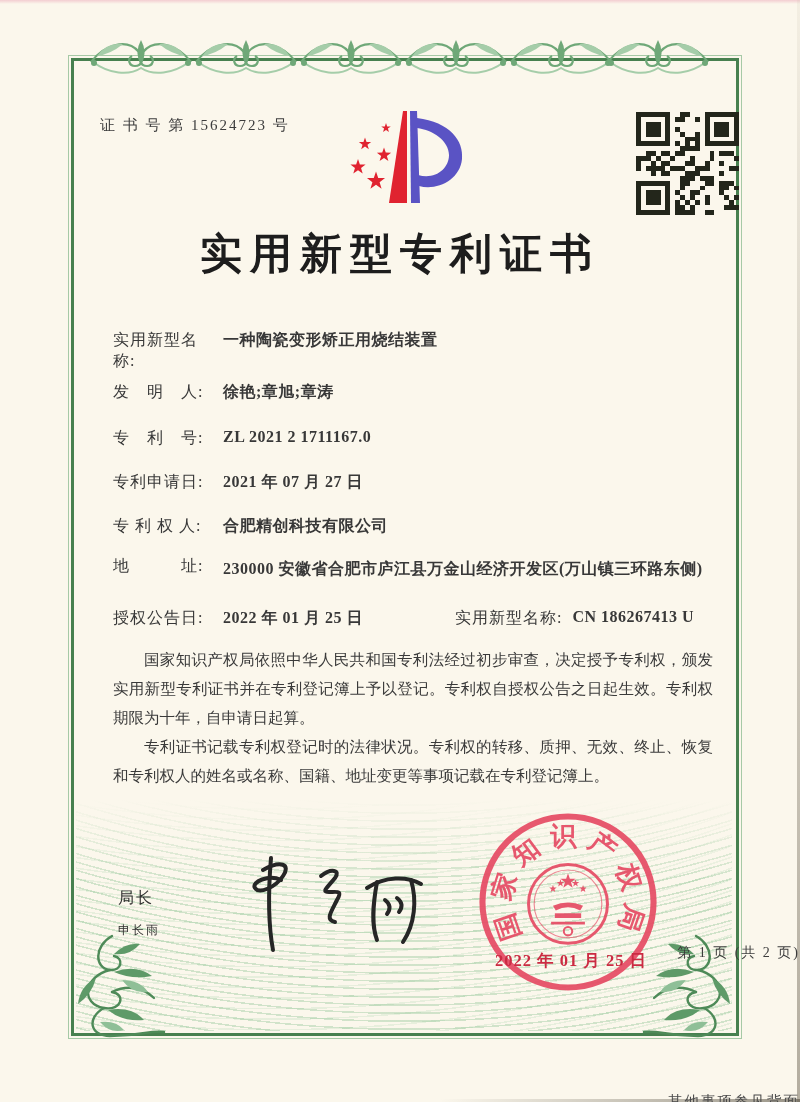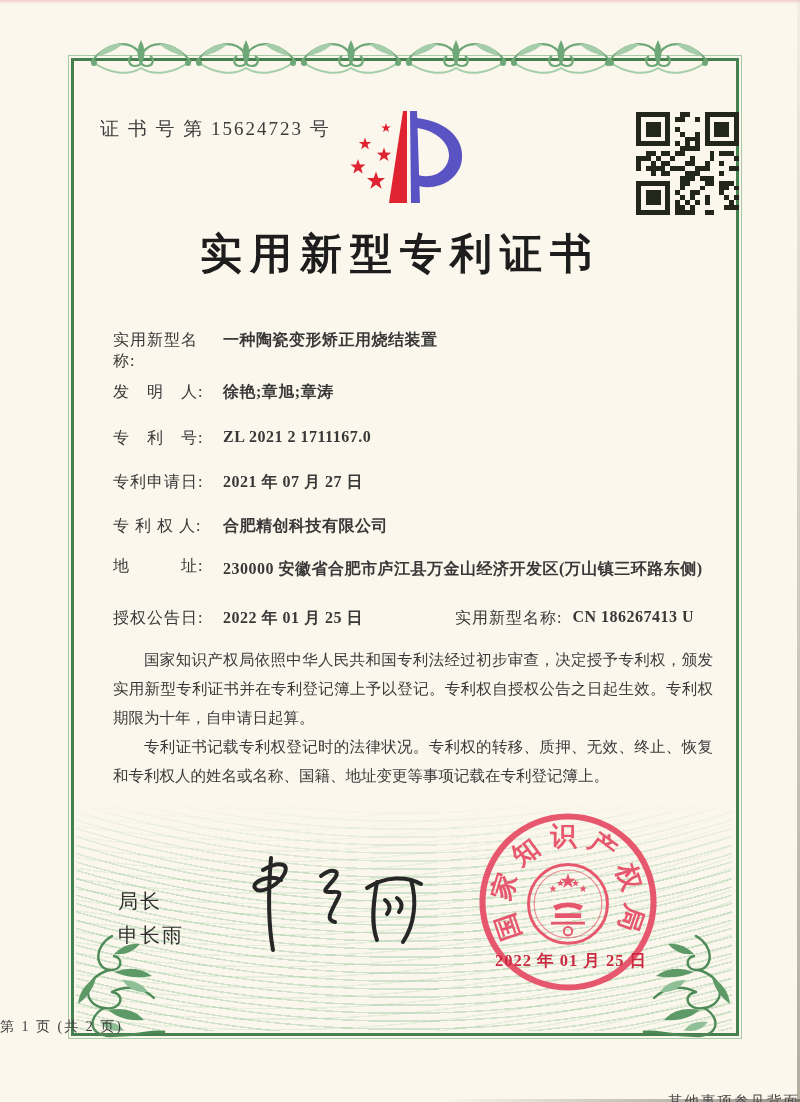--- a/index.html
+++ b/index.html
@@ -26,46 +26,46 @@
       repeating-radial-gradient(circle 1600px at 30% -1250px, rgba(140,200,150,0) 0 9px, rgba(140,200,150,.18) 9px 10.5px);
   }
   .guilloche::after{content:"";position:absolute;left:0;top:0;width:100%;height:80px;
     background:linear-gradient(to bottom,#fbf7ec,rgba(251,247,236,0));}
 
   .ornament{position:absolute;width:118px;height:118px;}
   .ornament.bl{left:48px;top:932px;}
   .ornament.br{left:642px;top:932px;transform:scaleX(-1);}
   .garland{position:absolute;left:84px;top:26px;width:632px;height:64px;}
 
-  .cert-no{position:absolute;left:100px;top:116px;font-size:19px;letter-spacing:2px;color:#3c3c3c;}
+  .cert-no{position:absolute;left:100px;top:116px;font-size:15px;letter-spacing:2px;color:#3c3c3c;}
   .logo{position:absolute;left:330px;top:108px;width:140px;height:110px;}
   .qr{position:absolute;left:636px;top:112px;width:103px;height:103px;}
 
   .title{position:absolute;left:0;top:226px;width:100%;text-align:center;
     font-size:42px;font-weight:600;letter-spacing:8px;color:#1d1d1d;}
 
   .fields{position:absolute;left:113px;top:0;width:620px;font-size:16px;color:#383838;}
   .frow{position:absolute;left:0;}
   .flabel{display:inline-block;width:106px;letter-spacing:1px;vertical-align:top;font-family:Liberation Serif, serif;}
   .fvalue{display:inline-block;letter-spacing:.5px;vertical-align:top;font-weight:bold;}
   .fvalue.wrap{width:490px;line-height:26px;}
   .frow .pair2{position:absolute;left:342px;top:0;white-space:nowrap;}
 
   .paras{position:absolute;left:113px;top:645px;width:600px;font-size:15.5px;line-height:29px;color:#3a3a3a;text-align:justify;}
   .paras p{margin:0;text-indent:2em;}
 
-  .sig-title{position:absolute;left:118px;top:888px;font-size:20px;letter-spacing:2px;color:#2e2e2e;font-family:Liberation Serif, serif;}
-  .sig-name{position:absolute;left:118px;top:922px;font-size:20px;letter-spacing:2px;color:#2e2e2e;font-family:"Liberation Sans","DejaVu Sans",sans-serif;}
+  .sig-title{position:absolute;left:118px;top:888px;font-size:16px;letter-spacing:2px;color:#2e2e2e;font-family:Liberation Serif, serif;}
+  .sig-name{position:absolute;left:118px;top:922px;font-size:12px;letter-spacing:2px;color:#2e2e2e;font-family:"Liberation Sans","DejaVu Sans",sans-serif;}
   .sig-hand{position:absolute;left:225px;top:848px;width:210px;height:110px;}
 
   .seal{position:absolute;left:474px;top:808px;width:188px;height:188px;opacity:.92;}
   .seal-date{position:absolute;left:486px;top:950px;width:170px;text-align:center;
     font-size:16.5px;letter-spacing:1px;color:var(--date-red);font-weight:600;}
 
-  .page-foot{position:absolute;left:0;top:1018px;width:100%;text-align:left;font-size:14px;letter-spacing:2px;color:#3c3c3c;}
+  .page-foot{position:absolute;left:0;top:944px;width:100%;text-align:right;font-size:14px;letter-spacing:2px;color:#3c3c3c;}
   .back-note{position:absolute;left:0;top:1052px;width:100%;text-align:right;font-size:14.5px;letter-spacing:2px;color:#4a4a4a;margin-top:40px;}
 
   svg text.seal-arc{font-size:28px;font-weight:700;letter-spacing:10px;fill:var(--seal-red);
     font-family:"Liberation Serif","DejaVu Serif",serif;}
 </style>
 </head>
 <body>
 
 <div class="edge-top"></div>
 <div class="edge-right"></div>

